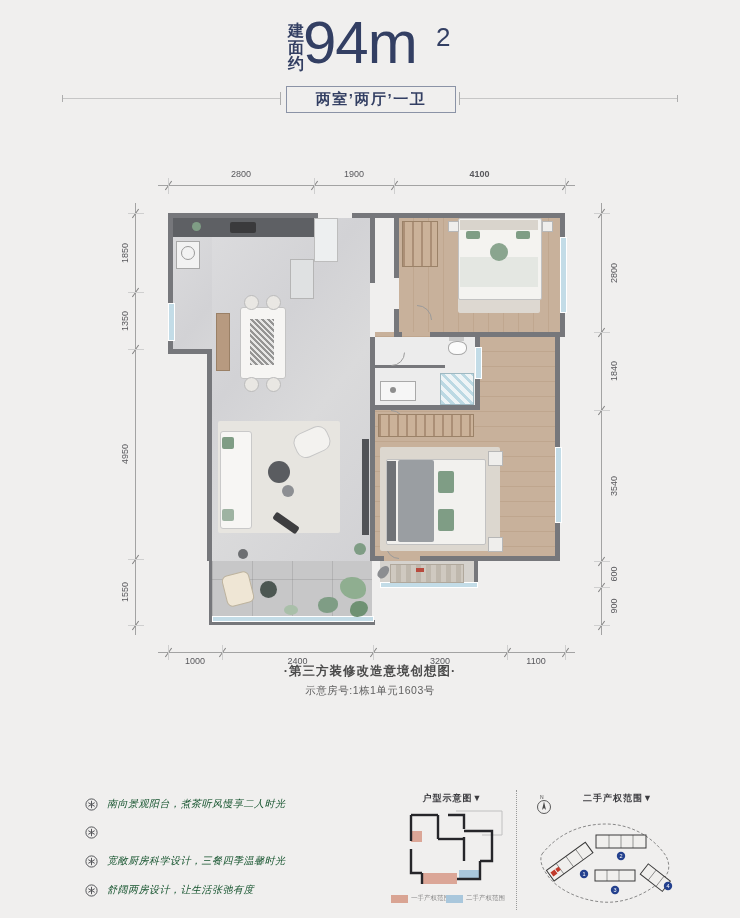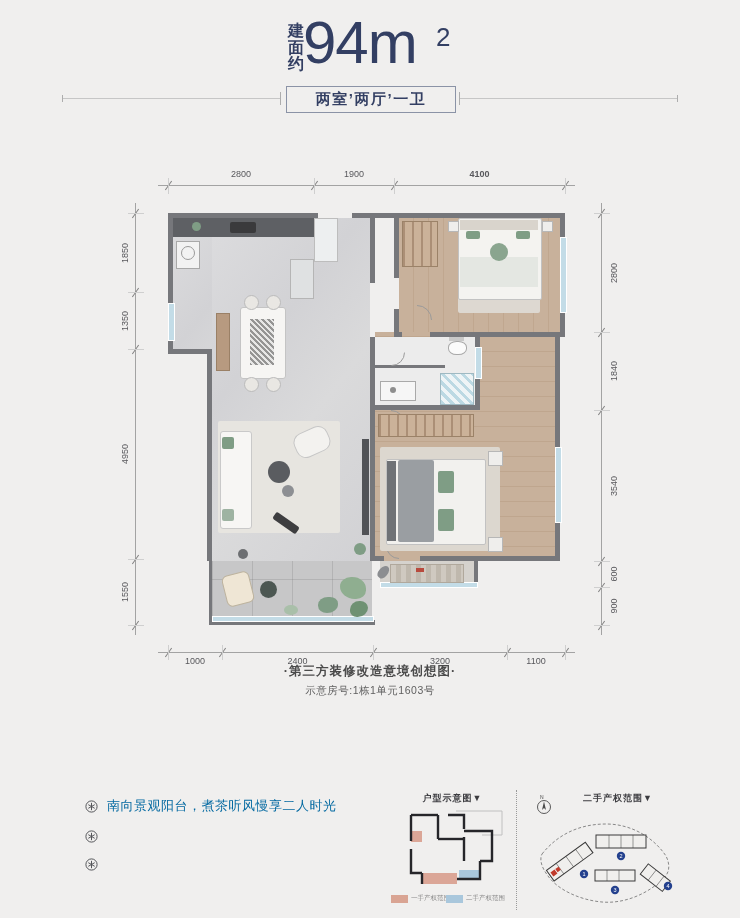--- a/index.html
+++ b/index.html
@@ -43,21 +43,21 @@
   .furn{position:absolute;}
   
   .cap1{left:0;top:663px;width:740px;text-align:center;font-size:12.5px;font-weight:bold;
         color:#4b4b4b;letter-spacing:1px;}
   .cap2{left:0;top:684px;width:740px;text-align:center;font-size:10.5px;color:#5f5f5f;
         letter-spacing:.5px;}
   
   .features{left:85px;top:797px;}
   .feat-row{display:flex;align-items:center;margin-bottom:15px;}
   .feat-row svg{margin-right:9px;flex:0 0 auto;}
-  .feat-text{font-size:13px;color:#0369a1;letter-spacing:.5px;}
+  .feat-text{font-size:10px;color:#14532d;letter-spacing:.5px;font-style:italic;}
   
   .diag-title{font-size:9px;color:#3c3c40;font-weight:bold;text-align:center;letter-spacing:1px;}
   .legend-item{position:absolute;display:flex;align-items:center;}
   .legend-swatch{width:17px;height:8px;margin-right:3px;}
   .legend-label{font-size:6.5px;color:#8a8a8a;letter-spacing:0;}
   .dotted-div{left:516px;top:790px;height:120px;width:0;border-left:1px dotted #9a9a9a;}
 </style>
 </head>
 <body>
 
@@ -292,20 +292,28 @@
     <svg width="13" height="13" viewBox="0 0 13 13">
         <circle cx="6.5" cy="6.5" r="5.6" fill="none" stroke="#55565a" stroke-width="1"></circle>
         <path d="M6.5,2.8 V10.2 M3.3,4.7 L9.7,8.3 M9.7,4.7 L3.3,8.3" stroke="#55565a" stroke-width="1" fill="none"></path>
       </svg>
   </div>
   <div class="feat-row">
     <svg width="13" height="13" viewBox="0 0 13 13">
         <circle cx="6.5" cy="6.5" r="5.6" fill="none" stroke="#55565a" stroke-width="1"></circle>
         <path d="M6.5,2.8 V10.2 M3.3,4.7 L9.7,8.3 M9.7,4.7 L3.3,8.3" stroke="#55565a" stroke-width="1" fill="none"></path>
       </svg>
+    <span class="feat-text">宽敞厨房科学设计，三餐四季温馨时光</span>
+  </div>
+  <div class="feat-row">
+    <svg width="13" height="13" viewBox="0 0 13 13">
+        <circle cx="6.5" cy="6.5" r="5.6" fill="none" stroke="#55565a" stroke-width="1"></circle>
+        <path d="M6.5,2.8 V10.2 M3.3,4.7 L9.7,8.3 M9.7,4.7 L3.3,8.3" stroke="#55565a" stroke-width="1" fill="none"></path>
+      </svg>
+    <span class="feat-text">舒阔两房设计，让生活张弛有度</span>
   </div>
 </div>
 
 <div class="abs diag-title" style="left:395px;top:792px;width:115px;">户型示意图▼</div>
 <svg class="abs" style="left:398px;top:805px;" width="110" height="84" viewBox="0 0 110 84">
   <path d="M58,6 H104 V30 H84" fill="none" stroke="#c0c0c0" stroke-width="1"></path>
   <rect x="13" y="26" width="11" height="11" fill="#dba697"></rect>
   <rect x="25" y="68" width="34" height="11" fill="#dba697"></rect>
   <rect x="61" y="65" width="20" height="9" fill="#a9c7dc"></rect>
   <g fill="none" stroke="#26262a" stroke-width="2.4">

